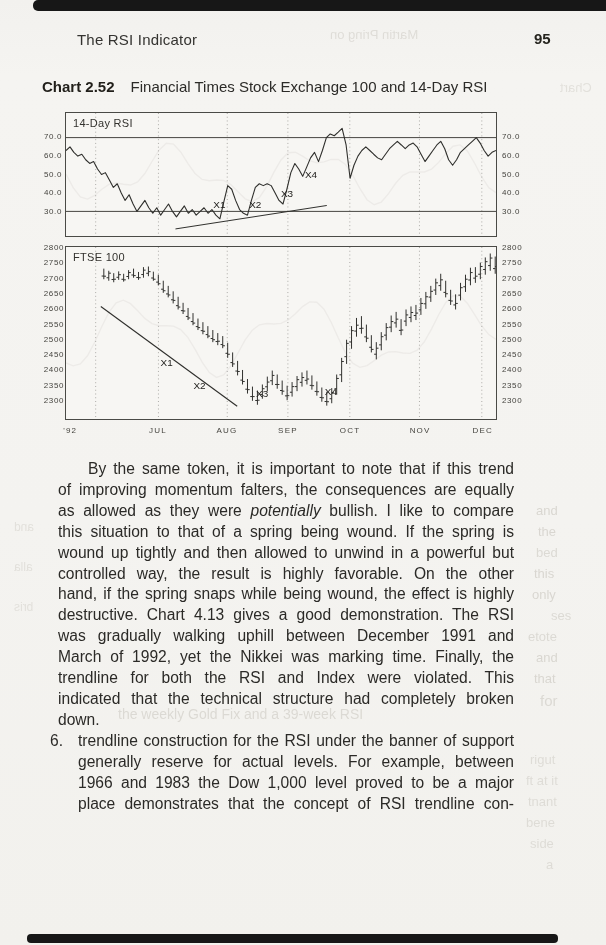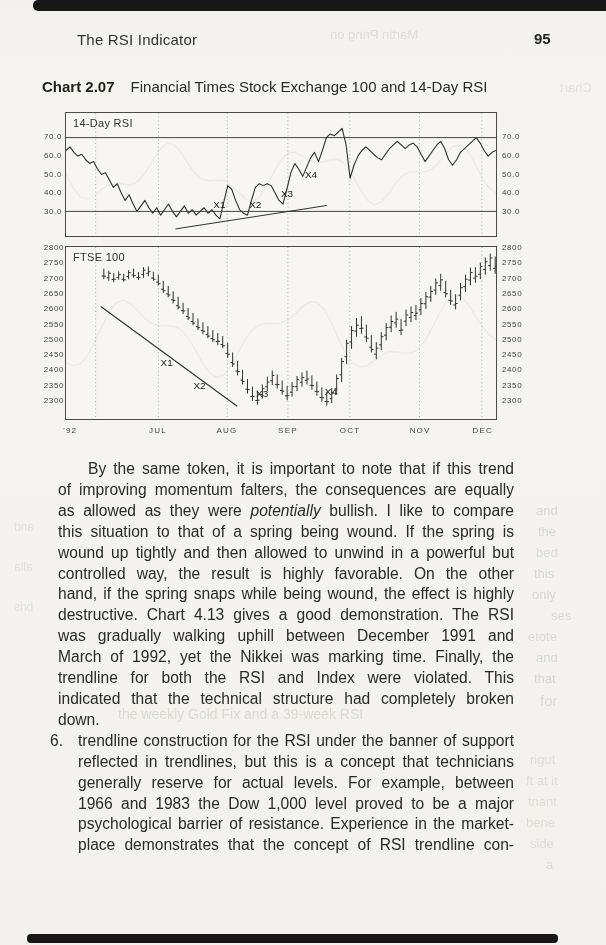--- a/index.html
+++ b/index.html
@@ -37,21 +37,21 @@
 <body>
 
 <div id="page">
   <div id="topbar" class="edgebar"></div>
   <div id="botbar" class="edgebar"></div>
 
   <div id="header-left">The RSI Indicator</div>
   <div id="page-num">95</div>
 
   <div id="caption">
-    <span class="cap-label">Chart 2.07</span><span>Financial Times Stock Exchange 100 and 14-Day RSI</span>
+    <span class="cap-label">Chart 2.52</span><span>Financial Times Stock Exchange 100 and 14-Day RSI</span>
   </div>
 
   <div id="rsi-plot" class="plot">
     <svg id="rsi-svg" viewBox="0 0 432 125" preserveAspectRatio="none">
         <line x1="29.808000000000003" y1="0" x2="29.808000000000003" y2="125" stroke="#8b8a85" stroke-width="0.7" stroke-dasharray="1,2.8"></line>
         <line x1="92.88" y1="0" x2="92.88" y2="125" stroke="#8b8a85" stroke-width="0.7" stroke-dasharray="1,2.8"></line>
         <line x1="162" y1="0" x2="162" y2="125" stroke="#8b8a85" stroke-width="0.7" stroke-dasharray="1,2.8"></line>
         <line x1="222.912" y1="0" x2="222.912" y2="125" stroke="#8b8a85" stroke-width="0.7" stroke-dasharray="1,2.8"></line>
         <line x1="285.12" y1="0" x2="285.12" y2="125" stroke="#8b8a85" stroke-width="0.7" stroke-dasharray="1,2.8"></line>
         <line x1="355.104" y1="0" x2="355.104" y2="125" stroke="#8b8a85" stroke-width="0.7" stroke-dasharray="1,2.8"></line>
@@ -381,24 +381,22 @@
     <div class="tline">destructive. Chart 4.13 gives a good demonstration. The RSI</div>
     <div class="tline">was gradually walking uphill between December 1991 and</div>
     <div class="tline">March of 1992, yet the Nikkei was marking time. Finally, the</div>
     <div class="tline">trendline for both the RSI and Index were violated. This</div>
     <div class="tline">indicated that the technical structure had completely broken</div>
     <div class="tline loose">down.</div>
 
     <div class="list-row">
       <span class="list-num">6.</span>
       <div class="tline" style="padding-left:0">trendline construction for the RSI under the banner of support</div>
-      <div class="tline" style="padding-left:0">reflected in trendlines, but this is a concept that technicians</div>
       <div class="tline" style="padding-left:0">generally reserve for actual levels. For example, between</div>
       <div class="tline" style="padding-left:0">1966 and 1983 the Dow 1,000 level proved to be a major</div>
-      <div class="tline" style="padding-left:0">psychological barrier of resistance. Experience in the market-</div>
       <div class="tline" style="padding-left:0">place demonstrates that the concept of RSI trendline con-</div>
     </div>
   </div>
 
   <div id="ghosts">
       <div class="ghost mir" style="left: 330px; top: 27px; font-size: 13px; opacity: 0.35;">Martin Pring on</div>
       <div class="ghost mir" style="left: 560px; top: 80px; font-size: 13px; opacity: 0.3;">Chart</div>
       <div class="ghost" style="left: 118px; top: 706px; font-size: 14px; opacity: 0.4;">the weekly Gold Fix and a 39-week RSI</div>
       <div class="ghost" style="left: 536px; top: 503px; font-size: 13px; opacity: 0.45;">and</div>
       <div class="ghost" style="left: 538px; top: 524px; font-size: 13px; opacity: 0.45;">the</div>

